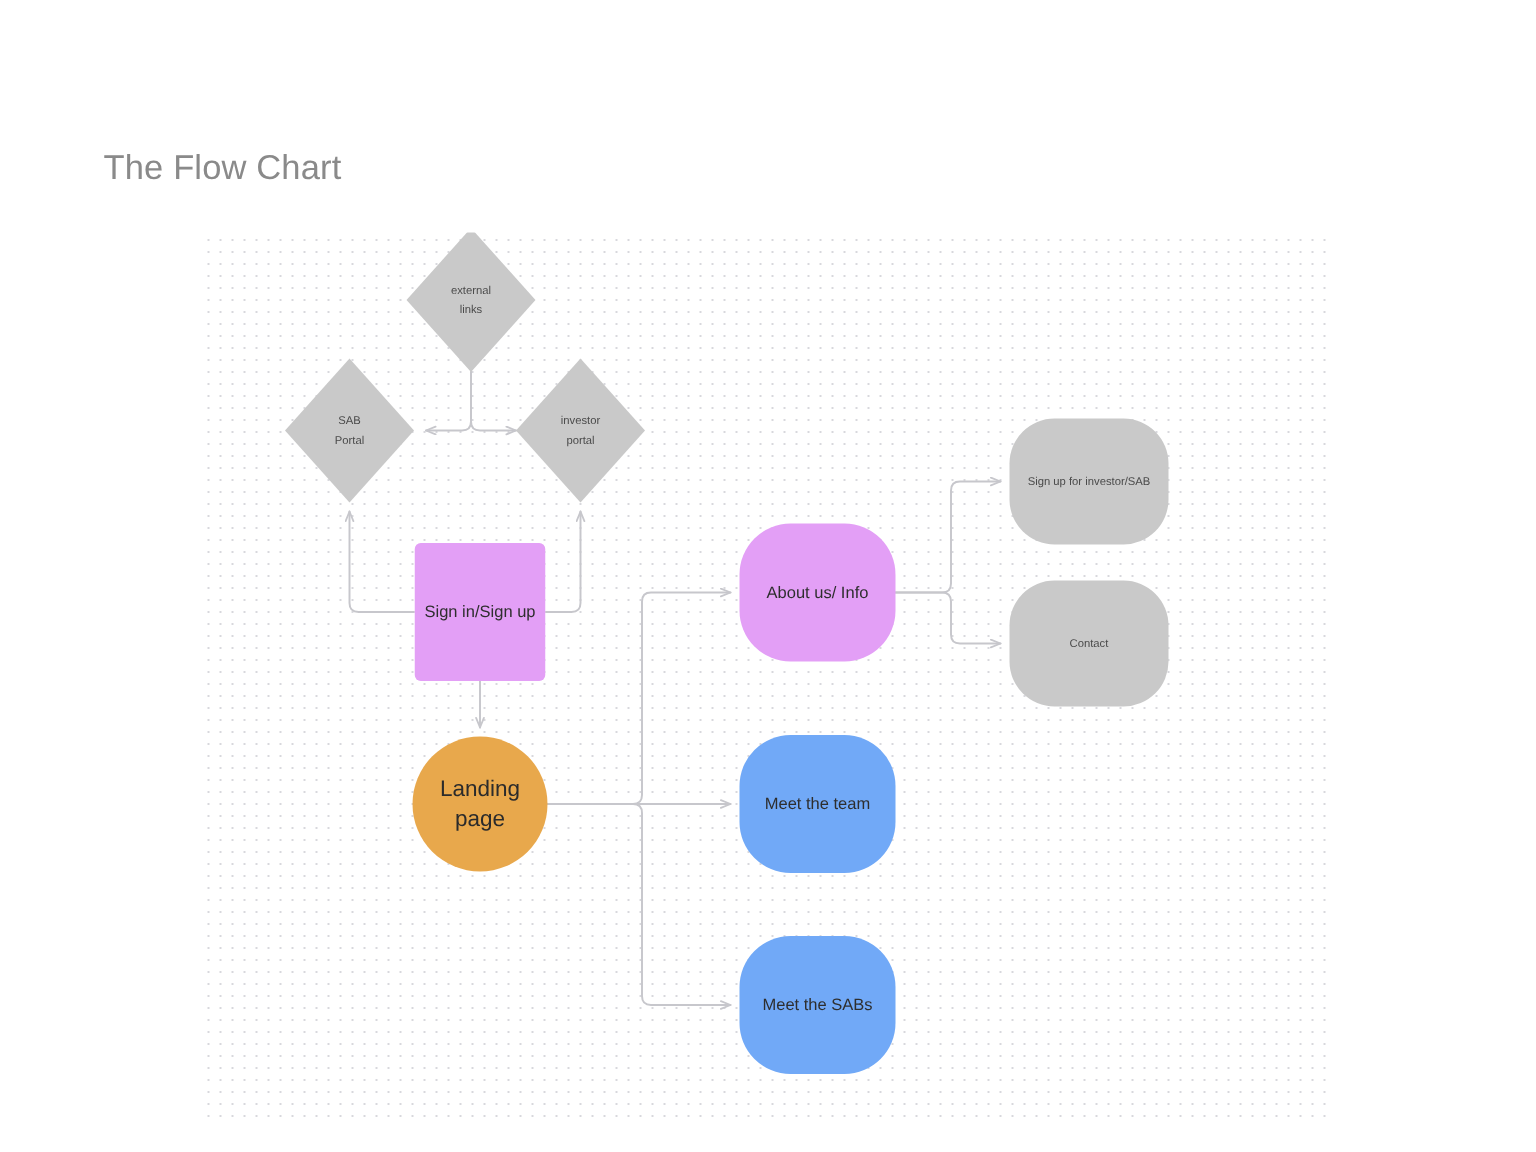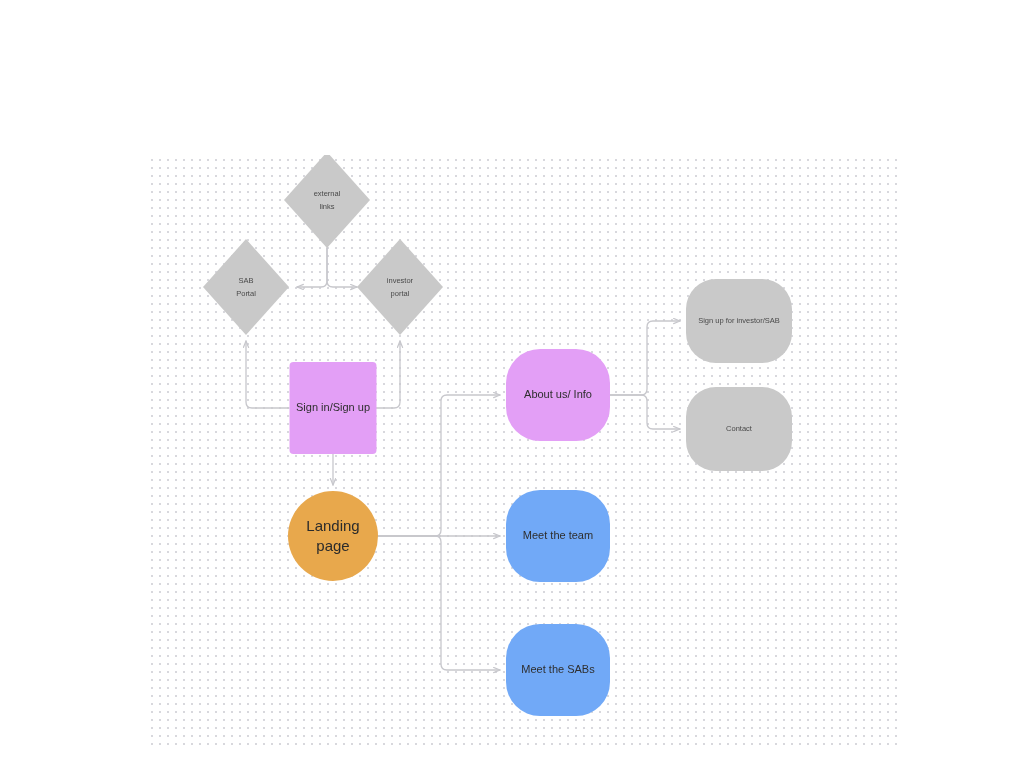--- a/index.html
+++ b/index.html
@@ -24,21 +24,21 @@
     left: 69px;
     top: 98px;
     font-size: 23px;
     font-weight: 400;
     color: #8a8a8a;
     letter-spacing: 0.1px;
     white-space: nowrap;
   }
   #canvas-wrap {
     position: absolute;
-    left: 147px;
+    left: 134px;
     top: 155px;
     width: 750px;
     height: 590px;
   }
   #dotgrid {
     position: absolute;
     inset: 0;
     background-image: radial-gradient(#d8d8dd 0.9px, transparent 1px);
     background-size: 8px 8px;
     background-position: 1px 1px;
@@ -64,20 +64,21 @@
     stroke-linecap: round;
     stroke-linejoin: round;
   }
   .shape { stroke: none; }
 </style>
 </head>
 <body>
 
 <div id="slide">
 
+  <div id="page-title">The Flow Chart</div>
 
   <div id="canvas-wrap">
     <div id="dotgrid"></div>
 
     <svg id="flow" width="750" height="590" viewBox="0 0 750 590">
       <defs>
         <marker id="arw" markerWidth="9" markerHeight="9" refX="7.4" refY="3.2" orient="auto" markerUnits="userSpaceOnUse">
           <path d="M1,0.6 L7.4,3.2 L1,5.8" fill="none" stroke="#c7c7cc" stroke-width="1.2" stroke-linecap="round" stroke-linejoin="round"></path>
         </marker>
       </defs>

